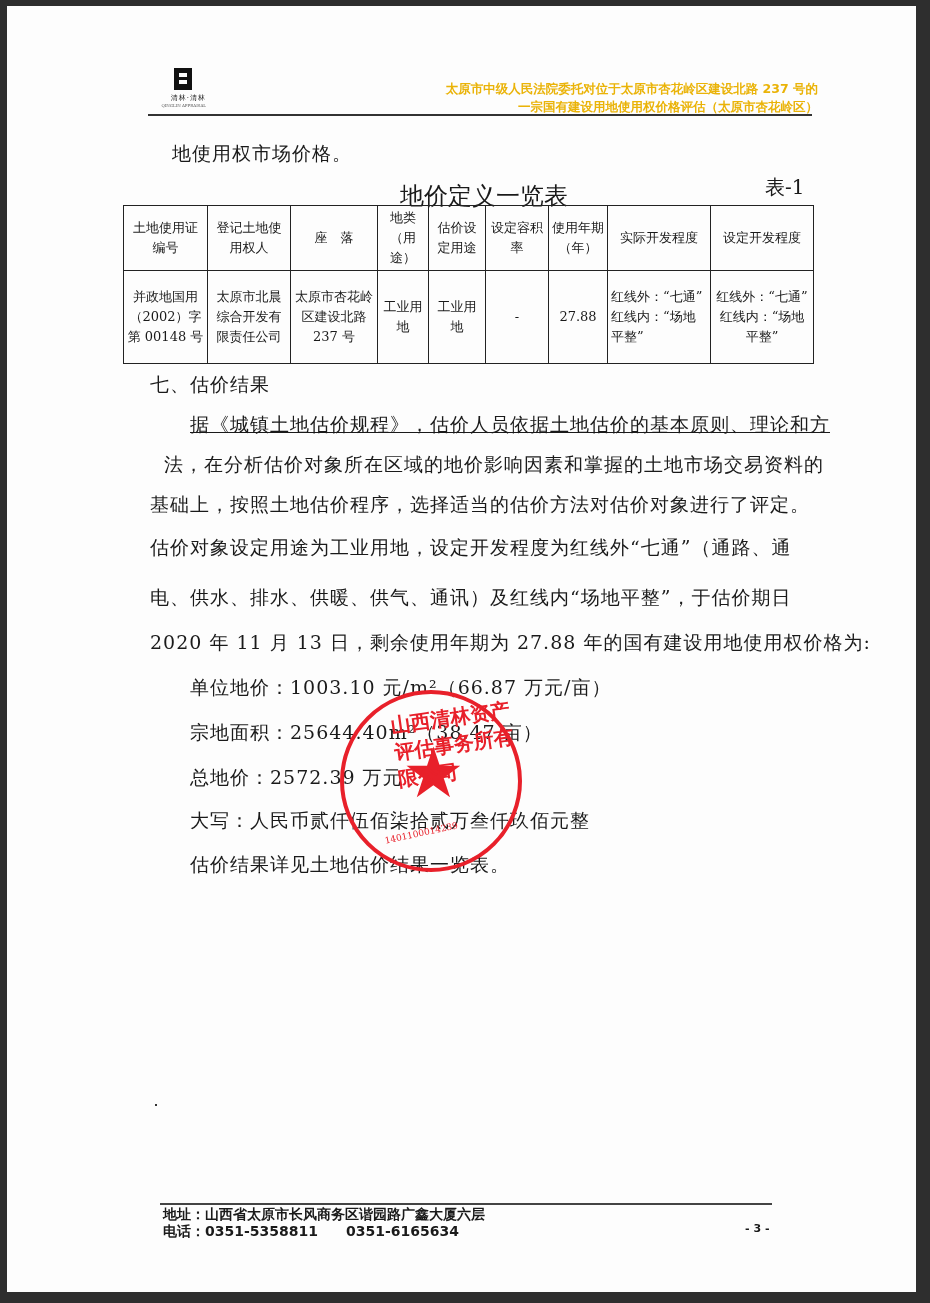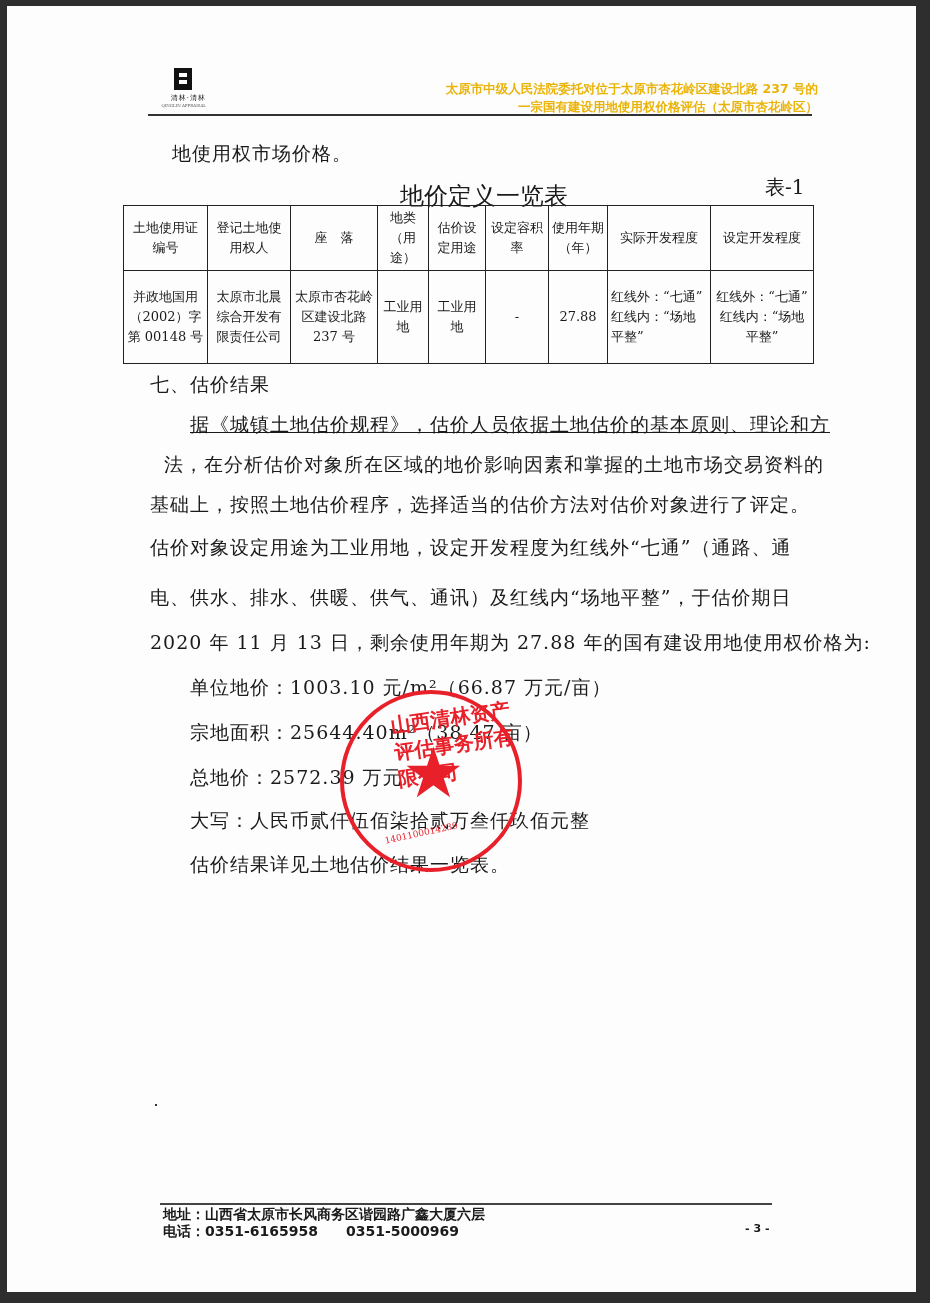--- a/index.html
+++ b/index.html
@@ -92,14 +92,14 @@
 <div class="stamp">
   <div class="star">★</div>
   <div class="arc" style="left:50px;top:10px;transform:rotate(-8deg);">山西清林资产评估事务所有限公司</div>
   <div class="code">1401100014239</div>
 </div>
 
 <div class="dot"></div>
 
 <div class="foot-line"></div>
 <div class="foot" style="top:1206px;">地址：山西省太原市长风商务区谐园路广鑫大厦六层</div>
-<div class="foot" style="top:1223px;">电话：0351-6165958　　0351-5000969</div>
+<div class="foot" style="top:1223px;">电话：0351-5358811　　0351-6165634</div>
 <div class="pnum">- 3 -</div>
 
 </body></html>

